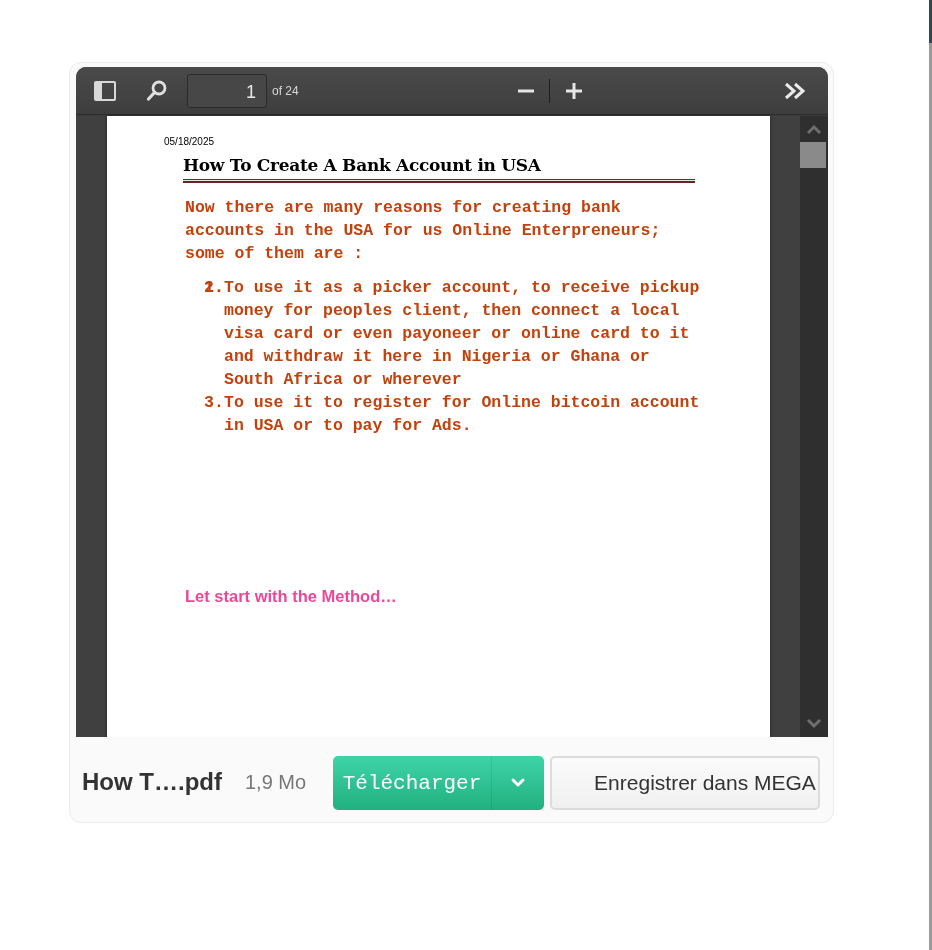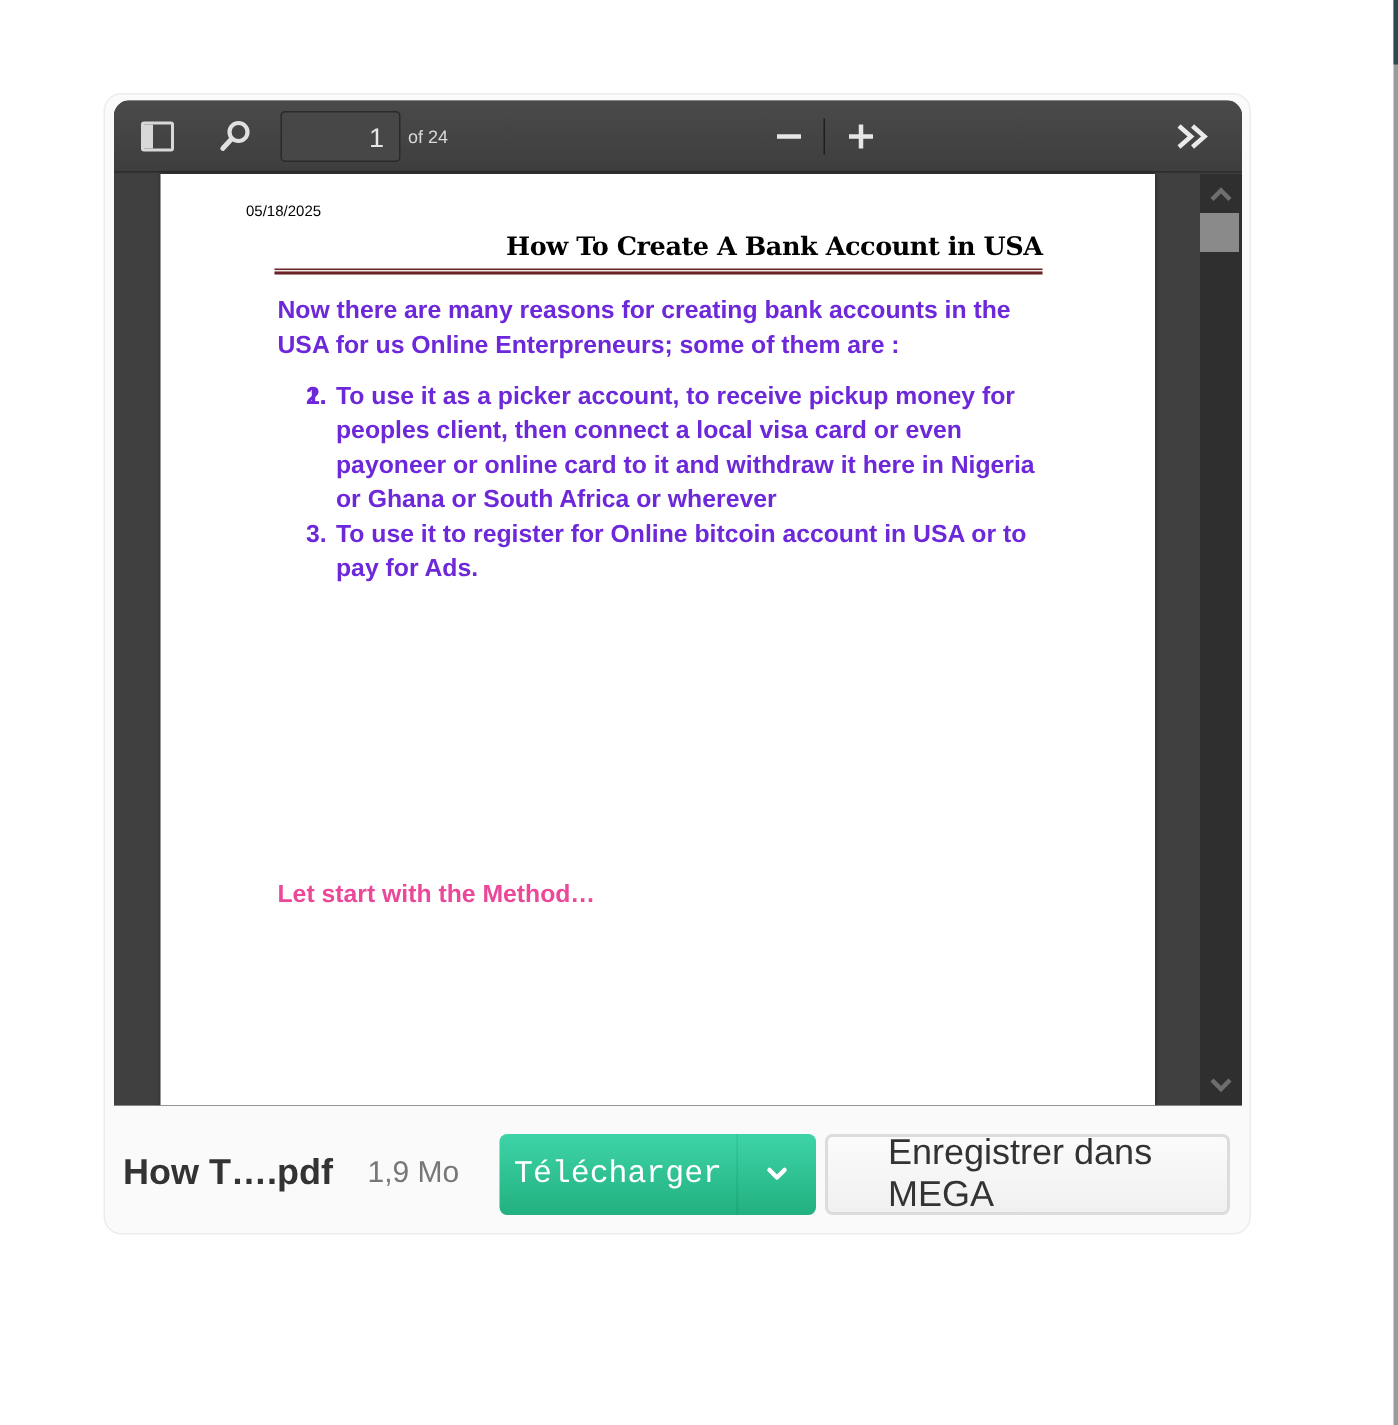--- a/index.html
+++ b/index.html
@@ -61,30 +61,30 @@
   }
   .vscroll .up { top: 2px; }
   .vscroll .down { bottom: 2px; }
   .vscroll .thumb { position: absolute; left: 0; top: 26px; width: 26px; height: 26px; background: #8a8a8a; }
 
   .pg-date {
     position: absolute; left: 57px; top: 20px; font-size: 10px; color: #000;
     font-family: "Liberation Sans", sans-serif;
   }
   .pg-title {
-    position: absolute; left: 76px; width: 512px; top: 39px; text-align: right;
+    position: absolute; left: 76px; width: 512px; top: 39px; text-align: left;
     font-family: "DejaVu Serif", serif; font-weight: bold; font-size: 17px; color: #000; letter-spacing: -0.3px;
   }
   .pg-rule {
     position: absolute; left: 76px; top: 63px; width: 512px; height: 4px;
     border-top: 1px solid #6b2a2a; border-bottom: 2px solid #6b2226; background: #f0e6e6;
   }
   .pg-body {
     position: absolute; left: 78px; top: 80px; width: 520px;
-    font-family: Liberation Sans, sans-serif; font-weight: bold; font-size: 16.5px; line-height: 23px; color: #6d28d9;
+    font-family: Liberation Mono, monospace; font-weight: bold; font-size: 16.5px; line-height: 23px; color: #c2410c;
   }
   .pg-list { list-style: none; margin-top: 11px; }
   .pg-list li { position: relative; padding-left: 39px; }
   .pg-list li .num { position: absolute; left: 19px; top: 0; }
   .pg-footer {
     position: absolute; left: 78px; top: 471px;
     font-family: "Liberation Sans", sans-serif; font-weight: bold; font-size: 16.5px; color: #ec4899;
   }
 
   .file-bar { position: absolute; left: 70px; top: 738px; width: 763px; height: 84px; }
@@ -101,21 +101,21 @@
     width: 158px; height: 54px; display: flex; align-items: center; justify-content: center;
     color: #ffffff; font-size: 21px; cursor: pointer;
   }
   .download-split {
     width: 53px; height: 54px; display: flex; align-items: center; justify-content: center; cursor: pointer;
     border-left: 1px solid rgba(0,0,0,0.08);
   }
   .save-mega-btn {
     position: absolute; left: 480px; top: 18px; width: 270px; height: 54px;
     background: linear-gradient(#fbfbfb, #f0f0f0); border: 2px solid #dcdcdc; border-radius: 5px;
-    display: flex; align-items: center; justify-content: center; color: #333; font-size: 24px; cursor: pointer; padding-left: 40px;
+    display: flex; align-items: center; justify-content: center; color: #333; font-size: 21px; cursor: pointer; padding-left: 40px;
   }
 </style>
 </head>
 <body>
 
 <div class="right-edge">
     <div class="accent"></div>
   </div>
 
 <div class="embed-card"></div>

